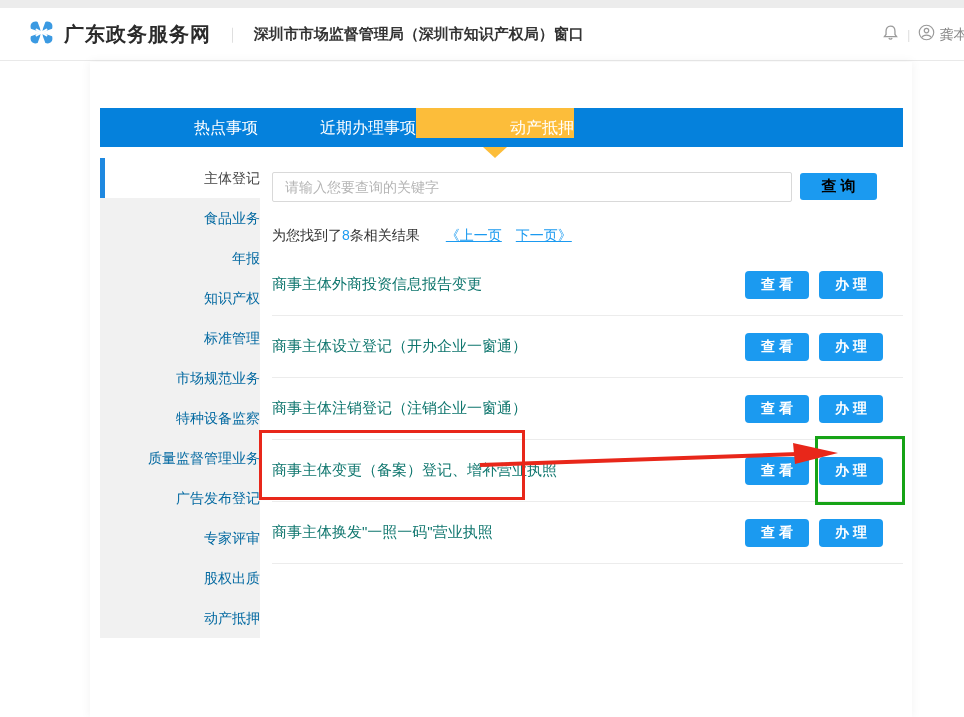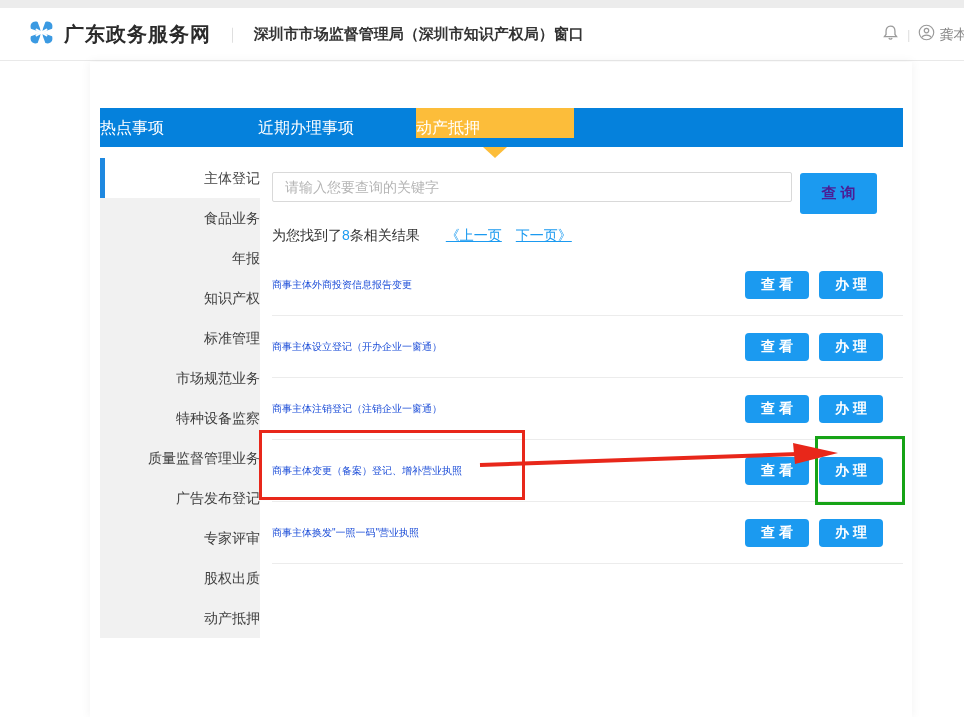--- a/index.html
+++ b/index.html
@@ -19,44 +19,44 @@
   .dept-name{font-size:15px;font-weight:bold;color:#333;}
   .header-right{position:absolute;left:882px;top:0;height:53px;display:flex;align-items:center;white-space:nowrap;}
   .header-right .sep{color:#e0e0e0;margin:0 8px;font-size:13px;}
   .username{font-size:14px;color:#888;margin-left:4px;}
 
   .breadcrumb{position:absolute;left:100px;top:71px;font-size:13px;color:#999;}
 
   .card{position:absolute;left:90px;top:62px;width:822px;height:655px;background:#fff;box-shadow:0 0 10px rgba(0,0,0,0.06);}
 
   .tabbar{position:absolute;left:100px;top:108px;width:803px;height:39px;background:var(--tab-blue);display:flex;}
-  .tab{width:158px;height:30px;line-height:39px;text-align:left;color:#fff;font-size:16px;cursor:pointer;position:relative;}
+  .tab{width:158px;height:30px;line-height:39px;text-align:right;color:#fff;font-size:16px;cursor:pointer;position:relative;}
   .tab.active{background:var(--tab-yellow);}
   .tab.active::after{content:"";position:absolute;left:50%;top:39px;transform:translateX(-50%);
     border-left:12px solid transparent;border-right:12px solid transparent;border-top:11px solid var(--tab-yellow);}
 
   .sidebar{position:absolute;left:100px;top:158px;width:160px;text-align:right;}
-  .side-item{height:40px;line-height:40px;padding-left:21px;font-size:14px;color:#404040;background:#f1f1f1;cursor:pointer;}
+  .side-item{height:40px;line-height:40px;padding-left:21px;font-size:14px;color:#0369a1;background:#f1f1f1;cursor:pointer;}
   .side-item.active{background:#fff;border-left:5px solid var(--side-bar);padding-left:22px;color:#444;}
 
   .search-input{position:absolute;left:272px;top:172px;width:520px;height:30px;border:1px solid #d9d9d9;border-radius:2px;
     padding:0 12px;font-size:14px;color:#333;outline:none;font-family:inherit;}
   .search-input::placeholder{color:#b5b5b5;}
-  .search-btn{position:absolute;left:800px;top:173px;width:77px;height:41px;background:var(--btn-blue);border:none;border-radius:3px;
-    color:#4c1d95;font-size:15px;font-weight:bold;cursor:pointer;font-family:inherit;}
+  .search-btn{position:absolute;left:800px;top:173px;width:77px;height:27px;background:var(--btn-blue);border:none;border-radius:3px;
+    color:#000000;font-size:15px;font-weight:bold;cursor:pointer;font-family:inherit;}
 
   .results-line{position:absolute;left:272px;top:227px;font-size:14px;color:#333;}
   .results-count{color:var(--link-blue);}
   .page-link{color:var(--link-blue);text-decoration:underline;cursor:pointer;text-align:right;}
   .page-link.prev{margin-left:26px;}
   .page-link.next{margin-left:14px;}
 
   .list{position:absolute;left:272px;top:254px;width:631px;}
   .row{height:62px;display:flex;align-items:center;border-bottom:1px solid #ececec;}
-  .row-title{flex:1;font-size:10px;color:#1d4ed8;}
+  .row-title{flex:1;font-size:15px;color:#0f766e;}
   .row-actions{display:flex;gap:10px;padding-right:20px;}
   .btn{width:64px;height:28px;background:var(--btn-blue);border:none;border-radius:4px;color:#fff;
     font-size:14px;font-weight:bold;cursor:pointer;font-family:inherit;}
 
   .ann-red-box{position:absolute;left:259px;top:430px;width:266px;height:70px;border:3px solid var(--ann-red);z-index:5;pointer-events:none;}
   .ann-green-box{position:absolute;left:815px;top:436px;width:90px;height:69px;border:3px solid var(--ann-green);z-index:5;pointer-events:none;}
   .ann-arrow{position:absolute;left:430px;top:436px;z-index:6;pointer-events:none;}
 </style>
 </head>
 <body>

